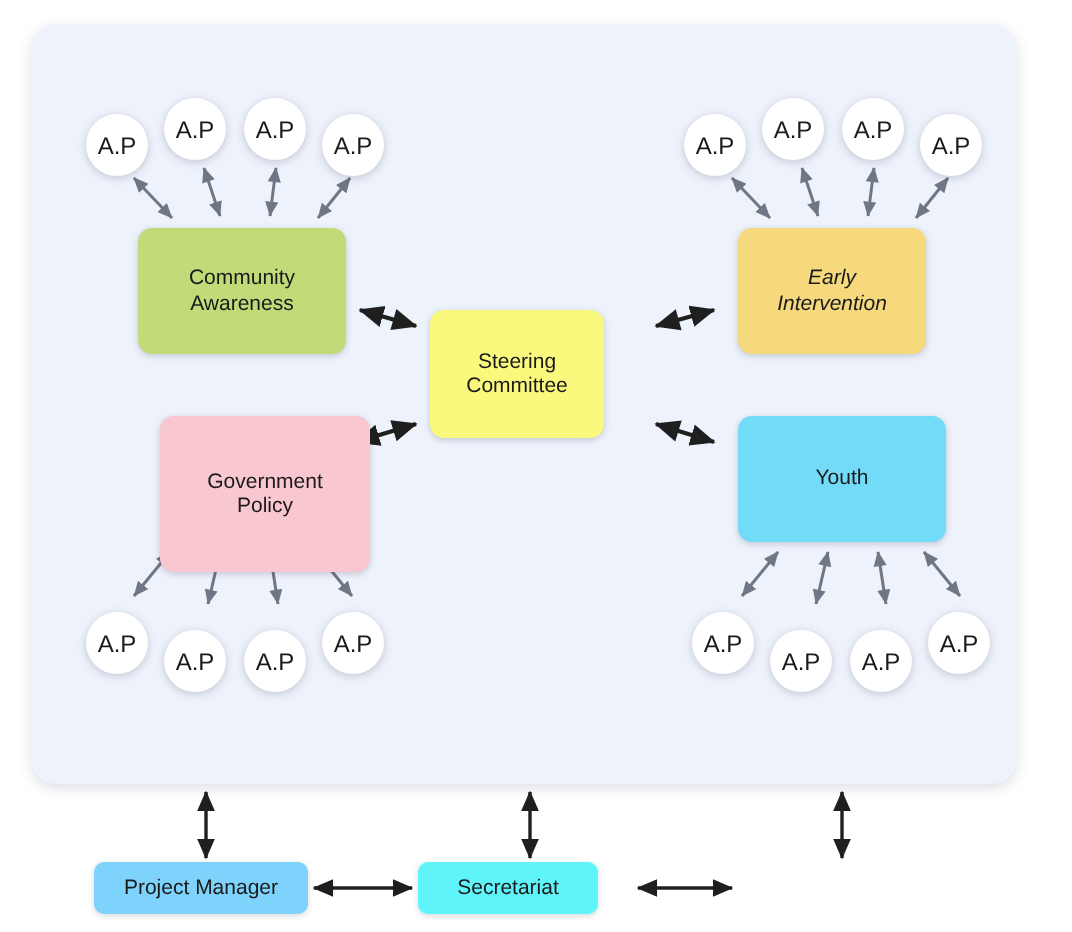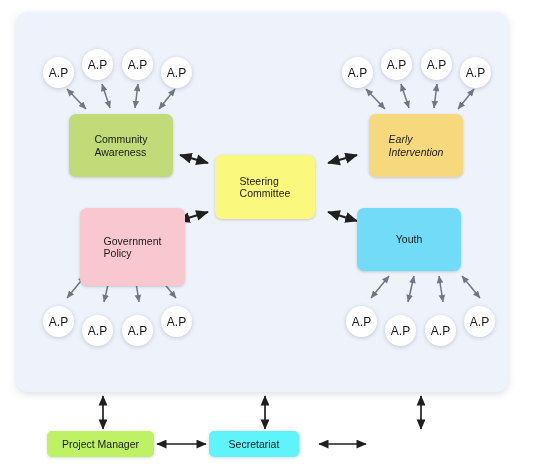--- a/index.html
+++ b/index.html
@@ -29,31 +29,32 @@
     background: #eef2fb;
     border-radius: 12px;
     box-shadow: 0 2px 7px rgba(60,70,100,0.18);
   }
   .node {
     position: absolute;
     border-radius: 7px;
     display: flex;
     align-items: center;
     justify-content: center;
+    text-align: center;
     font-size: 10.5px;
     line-height: 1.18;
     color: #1a1a1a;
     box-shadow: 0 1px 3px rgba(40,50,80,0.22);
     white-space: pre-line;
   }
   .node.community  { left: 69px;  top: 114px; width: 104px; height: 63px; background: #c0db78; }
   .node.early      { left: 369px; top: 114px; width: 94px; height: 63px; background: #f6d97c; font-style: italic; }
   .node.gov        { left: 80px;  top: 208px; width: 105px; height: 78px; background: #f9c7cf; }
-  .node.youth      { left: 357px; top: 208px; width: 104px; height: 63px; background: #72dbf8; }
-  .node.steering   { left: 215px; top: 155px; width: 100px; height: 64px; background: #fbf87e; }
+  .node.youth      { left: 369px; top: 208px; width: 104px; height: 63px; background: #72dbf8; }
+  .node.steering   { left: 215px; top: 155px; width: 87px; height: 64px; background: #fbf87e; }
 
   .circle {
     position: absolute;
     width: 31px;
     height: 31px;
     border-radius: 50%;
     background: #ffffff;
     box-shadow: 0 1px 4px rgba(60,70,100,0.25);
     display: flex;
     align-items: center;
@@ -66,21 +67,21 @@
     position: absolute;
     height: 26px;
     border-radius: 5px;
     display: flex;
     align-items: center;
     justify-content: center;
     font-size: 10.5px;
     color: #1a1a1a;
     box-shadow: 0 1px 3px rgba(40,50,80,0.18);
   }
-  .bottombox.pm   { left: 47px;  top: 431px; width: 107px; background: #bef264; }
+  .bottombox.pm   { left: 47px;  top: 431px; width: 107px; background: #7dd3fc; }
   .bottombox.sec  { left: 209px; top: 431px; width: 90px; background: #5ef4fa; }
   .bottombox.eval { left: 369px; top: 431px; width: 110px; background: #fcdcc0; }
 
   svg.overlay {
     position: absolute;
     left: 0; top: 0;
     width: 536px;
     height: 466px;
     pointer-events: none;
   }

